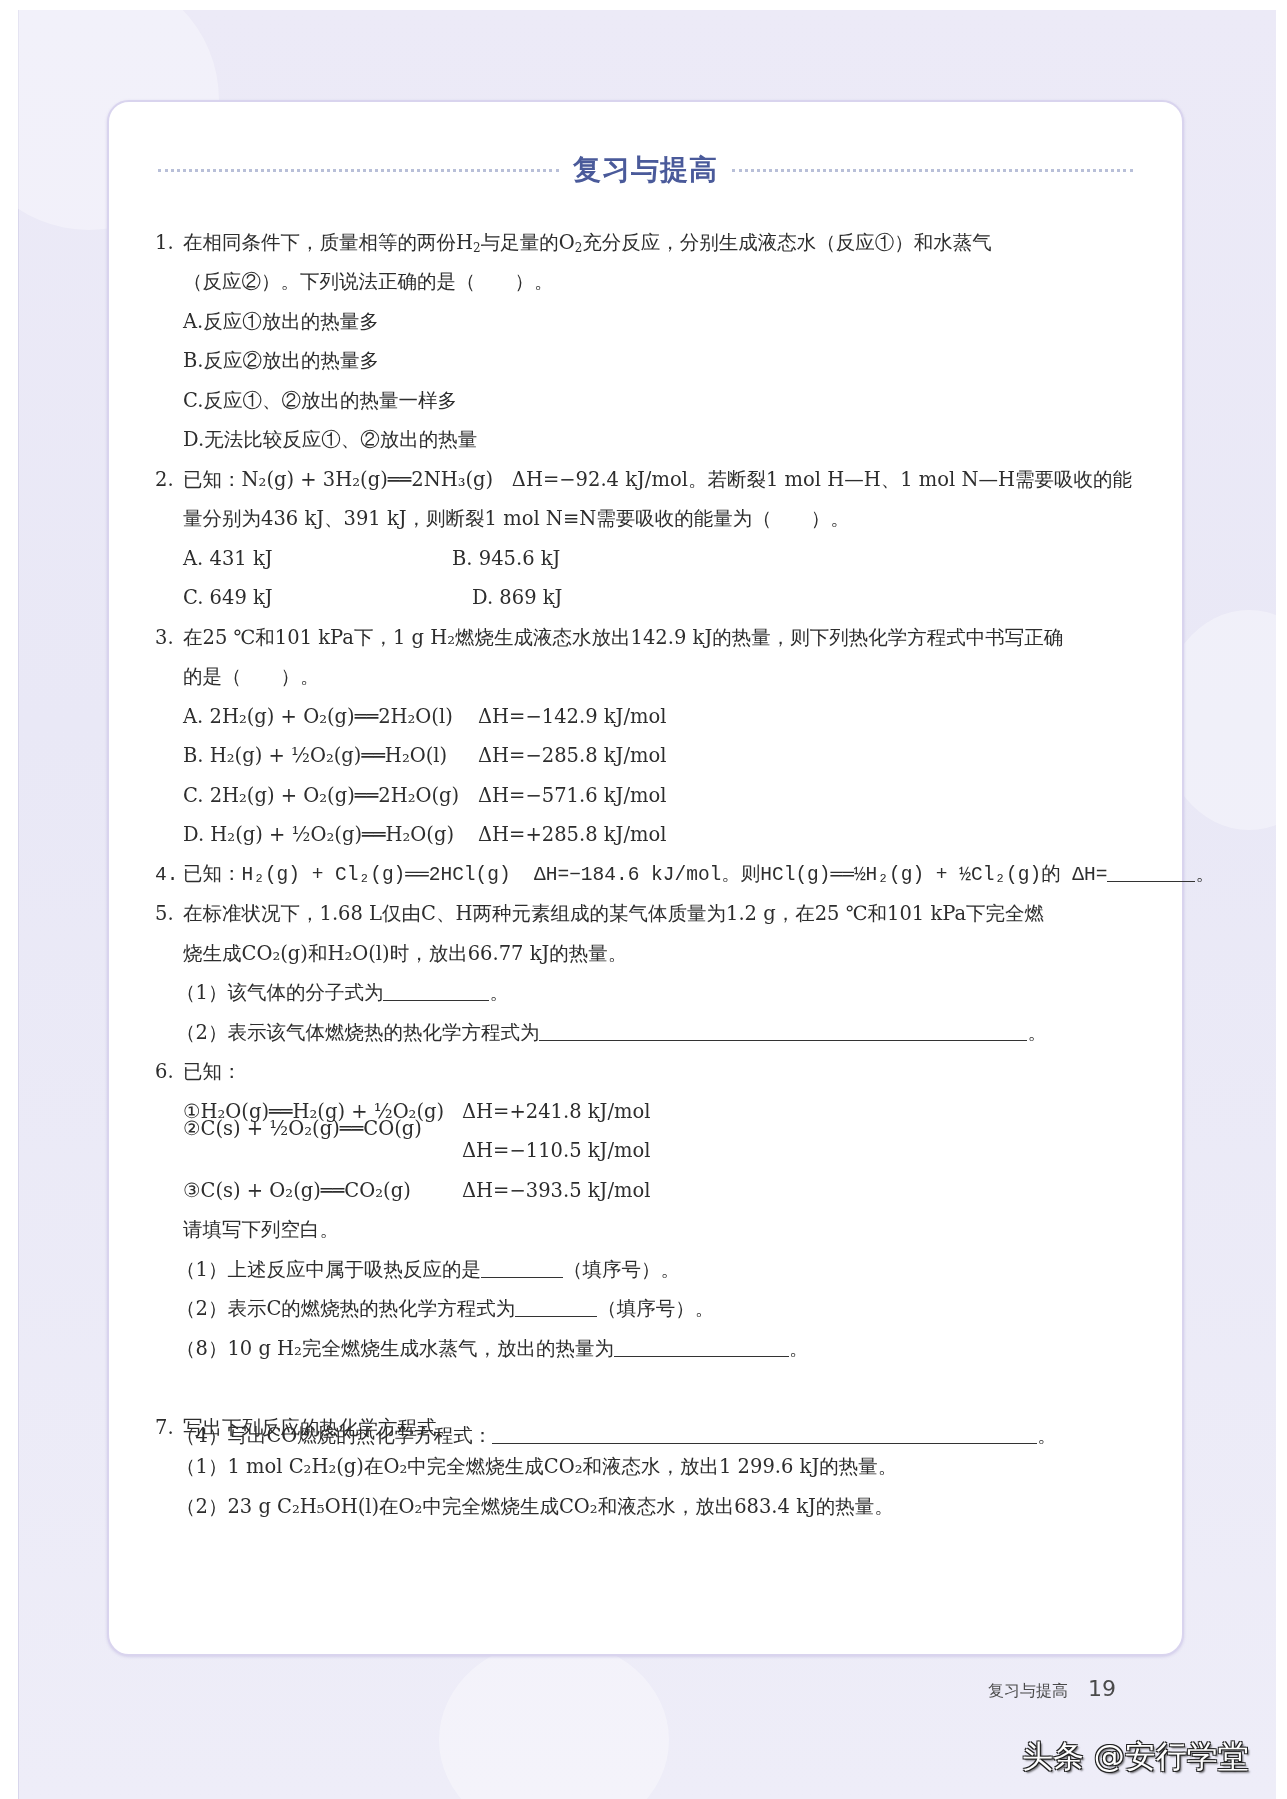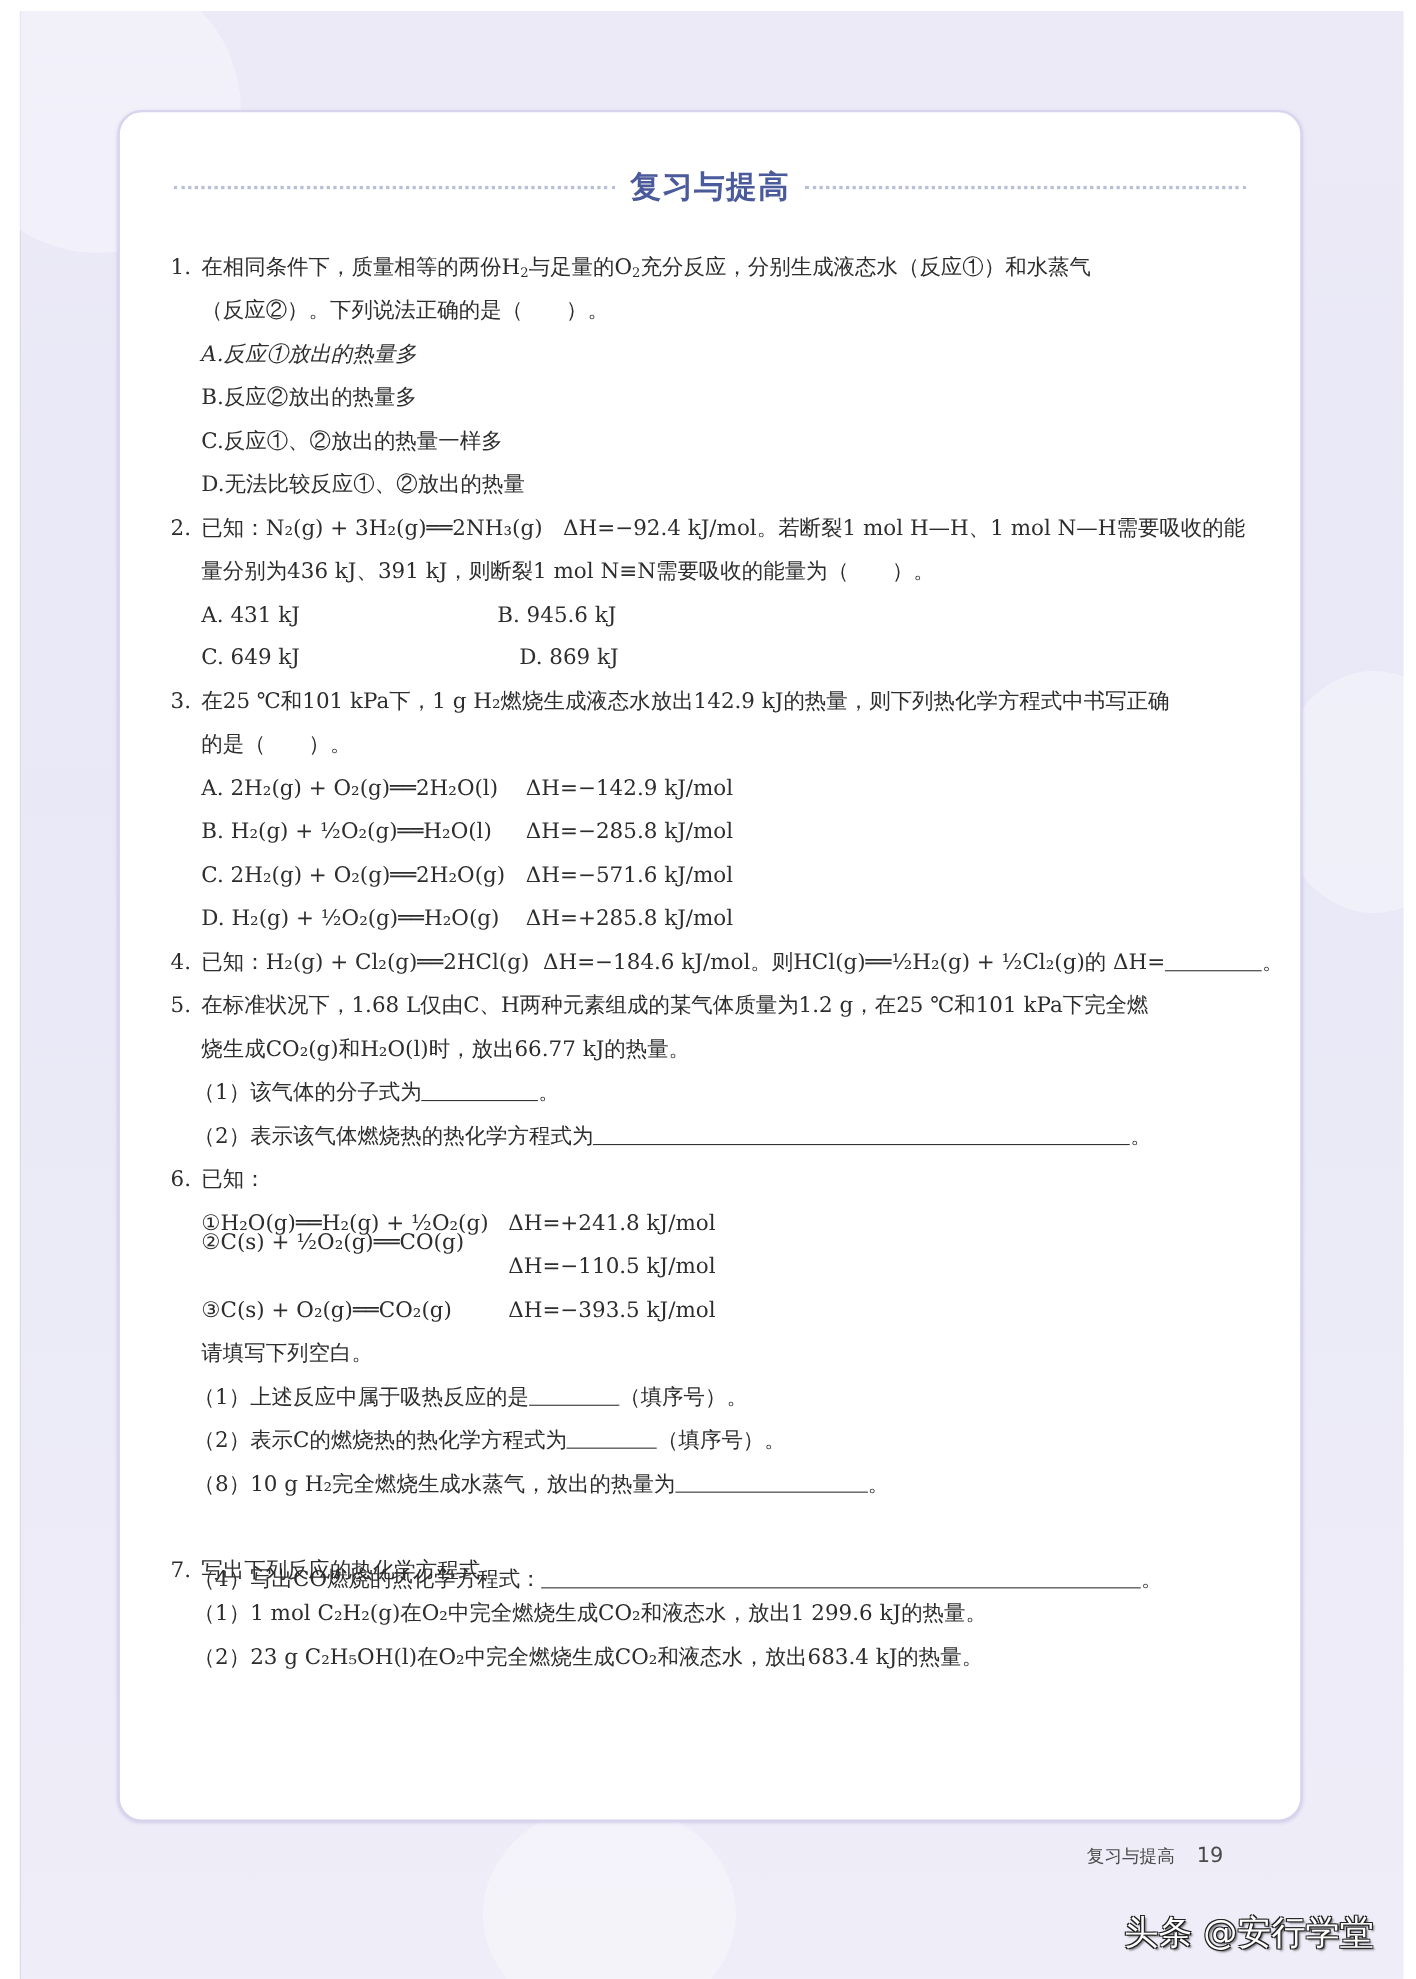--- a/index.html
+++ b/index.html
@@ -34,21 +34,21 @@
     position: absolute; font-size: 19.5px; line-height: 28px; white-space: nowrap;
     color: #2d2d2d;
   }
   .num { display: inline-block; width: 28px; }
   sub { font-size: 12px; vertical-align: -3px; line-height: 0; }
   .blank { display: inline-block; border-bottom: 1.5px solid #333; height: 18px; vertical-align: -2px; }
   .footer {
     position: absolute; top: 1676px; left: 988px;
     font-size: 16px; color: #4a4a4a; white-space: nowrap;
   }
-  .footer .pg { font-family: "DejaVu Sans", "Liberation Sans", sans-serif; margin-left: 20px; font-size: 19px; text-align: right; }
+  .footer .pg { font-family: "DejaVu Sans", "Liberation Sans", sans-serif; margin-left: 20px; font-size: 22px; text-align: right; }
   .watermark {
     position: absolute; left: 1022px; top: 1736px;
     font-family: "DejaVu Sans", "Liberation Sans", sans-serif;
     font-size: 31px; color: #ffffff; white-space: nowrap;
     text-shadow: 1px 1px 0 #222, -1px 1px 0 #222, 1px -1px 0 #222, -1px -1px 0 #222, 2px 2px 2px rgba(0,0,0,0.6);
   }
 </style>
 </head>
 <body>
 
@@ -63,21 +63,21 @@
 <div class="title-row">
   <div class="dots"></div>
   <div class="title">复习与提高</div>
   <div class="dots"></div>
 </div>
 
 <div class="line" style="left:155px;top:229px;">
   <span class="num">1.</span><span>在相同条件下，质量相等的两份H</span><sub>2</sub><span>与足量的O</span><sub>2</sub><span>充分反应，分别生成液态水（反应①）和水蒸气</span>
 </div>
 <div class="line" style="left:183px;top:268px;">（反应②）。下列说法正确的是（　　）。</div>
-<div class="line" style="left:183px;top:308px;font-style:italic;">A.反应①放出的热量多</div>
+<div class="line" style="left:183px;top:308px;">A.反应①放出的热量多</div>
 <div class="line" style="left:183px;top:347px;">B.反应②放出的热量多</div>
 <div class="line" style="left:183px;top:387px;">C.反应①、②放出的热量一样多</div>
 <div class="line" style="left:183px;top:426px;">D.无法比较反应①、②放出的热量</div>
 
 <div class="line" style="left:155px;top:466px;">
   <span class="num">2.</span><span>已知：</span><span>N₂(g) + 3H₂(g)══2NH₃(g)</span>&nbsp;&nbsp;&nbsp;<span>ΔH=−92.4 kJ/mol</span><span>。若断裂1 mol H—H、1 mol N—H需要吸收的能</span>
 </div>
 <div class="line" style="left:183px;top:505px;">量分别为436 kJ、391 kJ，则断裂1 mol N≡N需要吸收的能量为（　　）。</div>
 <div class="line" style="left:183px;top:545px;">A. 431 kJ</div>
 <div class="line" style="left:452px;top:545px;">B. 945.6 kJ</div>
@@ -102,21 +102,21 @@
 <div class="line" style="left:183px;top:782px;">
   <span>C.</span> <span>2H₂(g) + O₂(g)══2H₂O(g)</span>
 </div>
 <div class="line" style="left:478px;top:782px;">ΔH=−571.6 kJ/mol</div>
 
 <div class="line" style="left:183px;top:821px;">
   <span>D.</span> <span>H₂(g) + ½O₂(g)══H₂O(g)</span>
 </div>
 <div class="line" style="left:478px;top:821px;">ΔH=+285.8 kJ/mol</div>
 
-<div class="line" style="left:155px;top:861px;">
+<div class="line" style="left:155px;top:861px;font-family:Liberation Mono, monospace;">
   <span class="num">4.</span><span>已知：</span><span>H₂(g) + Cl₂(g)══2HCl(g)</span>&nbsp;&nbsp;<span>ΔH=−184.6 kJ/mol</span><span>。则</span><span>HCl(g)══½H₂(g) + ½Cl₂(g)</span><span>的 ΔH=</span><span class="blank" style="width:88px;"></span><span>。</span>
 </div>
 
 <div class="line" style="left:155px;top:900px;">
   <span class="num">5.</span><span>在标准状况下，1.68 L仅由C、H两种元素组成的某气体质量为1.2 g，在25 ℃和101 kPa下完全燃</span>
 </div>
 <div class="line" style="left:183px;top:940px;">烧生成CO₂(g)和H₂O(l)时，放出66.77 kJ的热量。</div>
 <div class="line" style="left:176px;top:979px;">
   <span>（1）该气体的分子式为</span><span class="blank" style="width:106px;"></span><span>。</span>
 </div>

